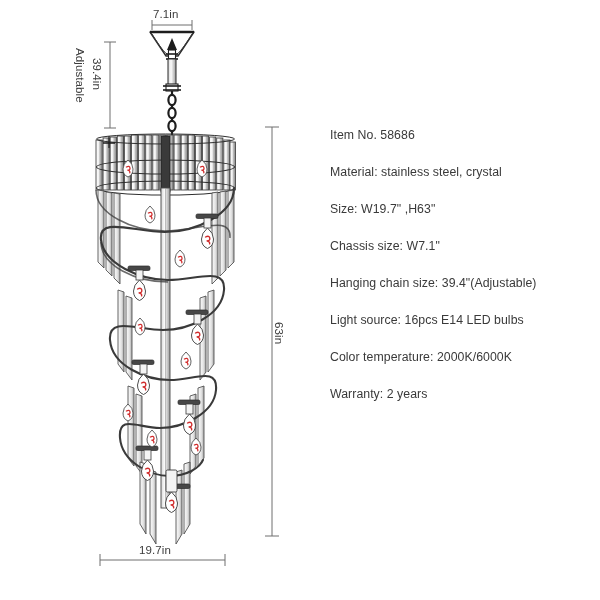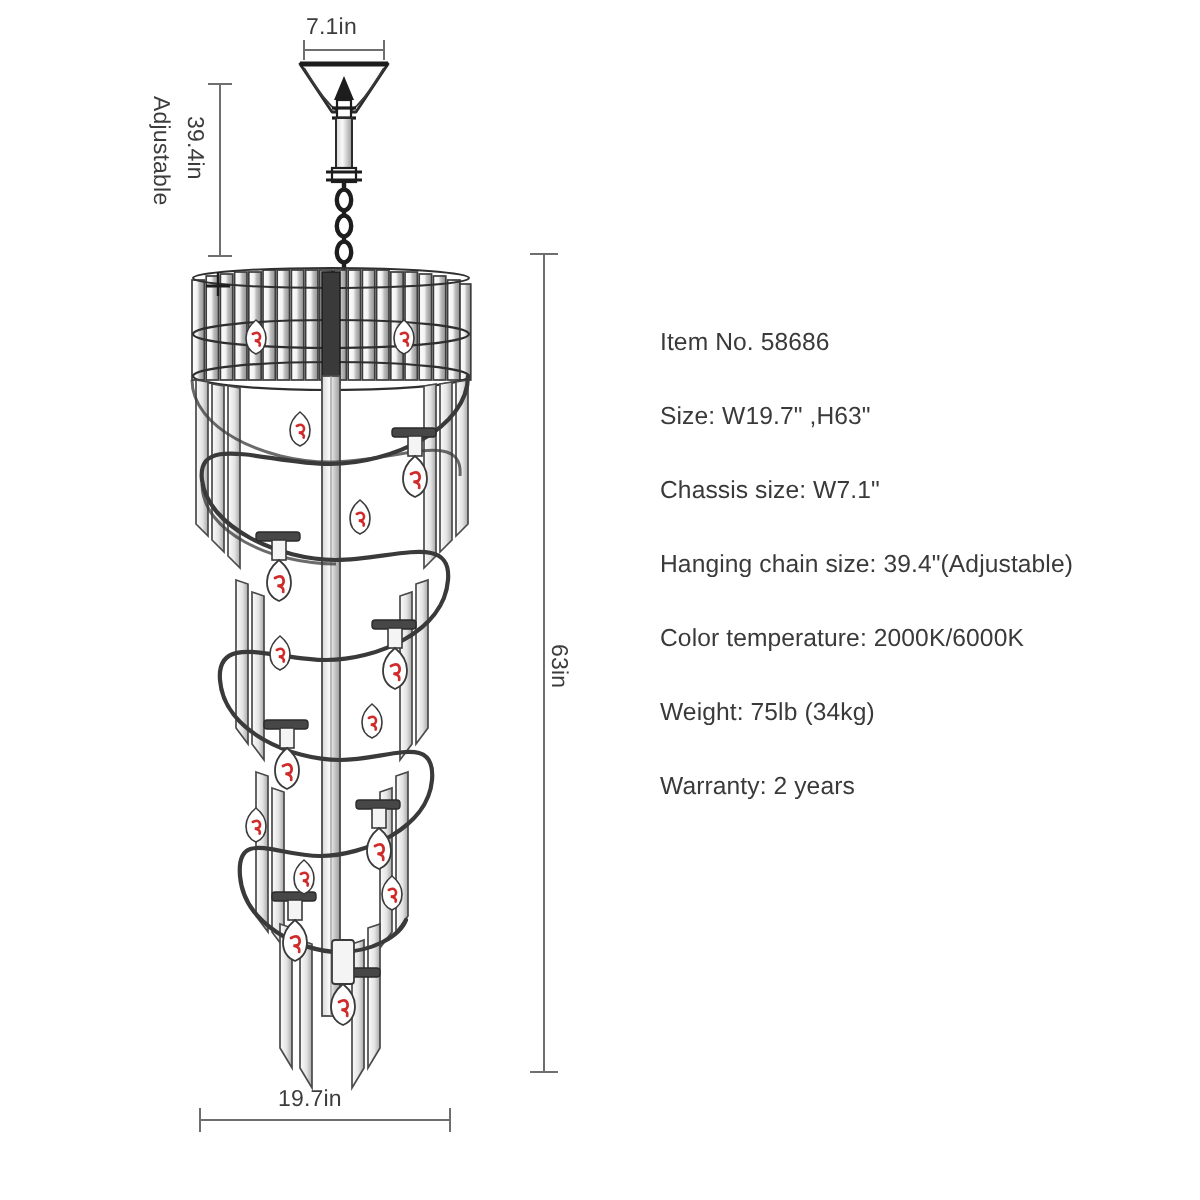--- a/index.html
+++ b/index.html
@@ -42,21 +42,20 @@
   #label-adjustable { left: 86px; top: 48px; }
   #label-hang { left: 103px; top: 58px; }
   #label-height { left: 285px; top: 322px; }
   #label-width { left: 139px; top: 544px; }
 
   
   #specs {
     position: absolute;
     left: 330px; top: 128px;
     width: 262px;
-    margin-top: 36px;
   }
   .spec-line {
     color: #3a3a3a;
     font-size: 12.3px;
     line-height: 14px;
     height: 37px;
     letter-spacing: 0.05px;
     white-space: nowrap;
   }
 </style>
@@ -325,21 +324,22 @@
 
     <div class="dim-label dim-vert" id="label-hang">39.4in</div>
 
     <div class="dim-label dim-vert" id="label-height">63in</div>
 
     <div class="dim-label" id="label-width">19.7in</div>
   </div>
 
   <div id="specs">
     <div class="spec-line">Item No. 58686</div>
+    <div class="spec-line">Material: stainless steel, crystal</div>
     <div class="spec-line">Size: W19.7" ,H63"</div>
     <div class="spec-line">Chassis size: W7.1"</div>
     <div class="spec-line">Hanging chain size: 39.4"(Adjustable)</div>
+    <div class="spec-line">Light source: 16pcs E14 LED bulbs</div>
     <div class="spec-line">Color temperature: 2000K/6000K</div>
-    <div class="spec-line">Weight: 75lb (34kg)</div>
     <div class="spec-line">Warranty: 2 years</div>
   </div>
 
 </div>
 
 </body></html>

